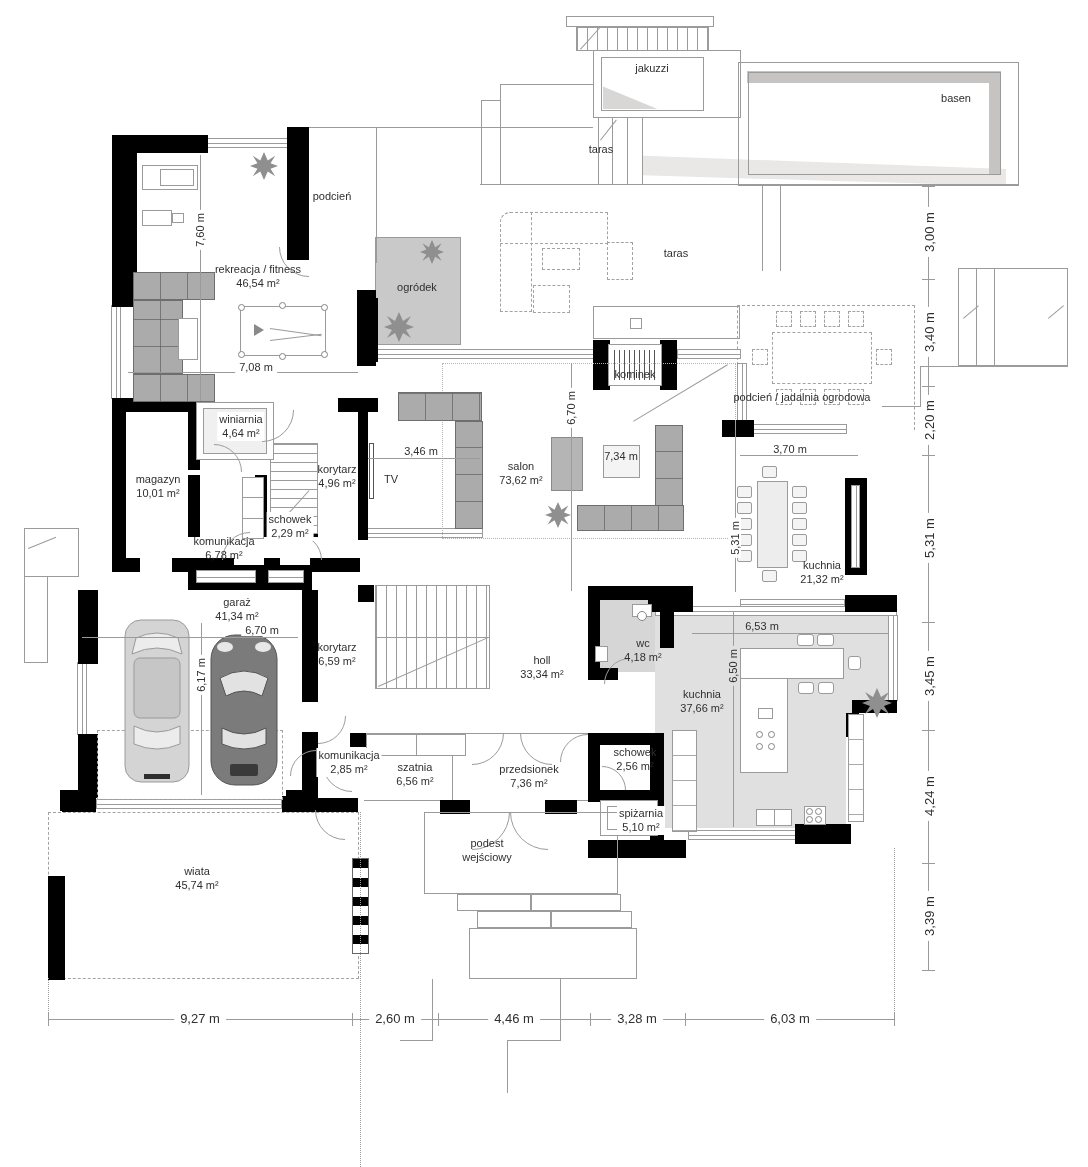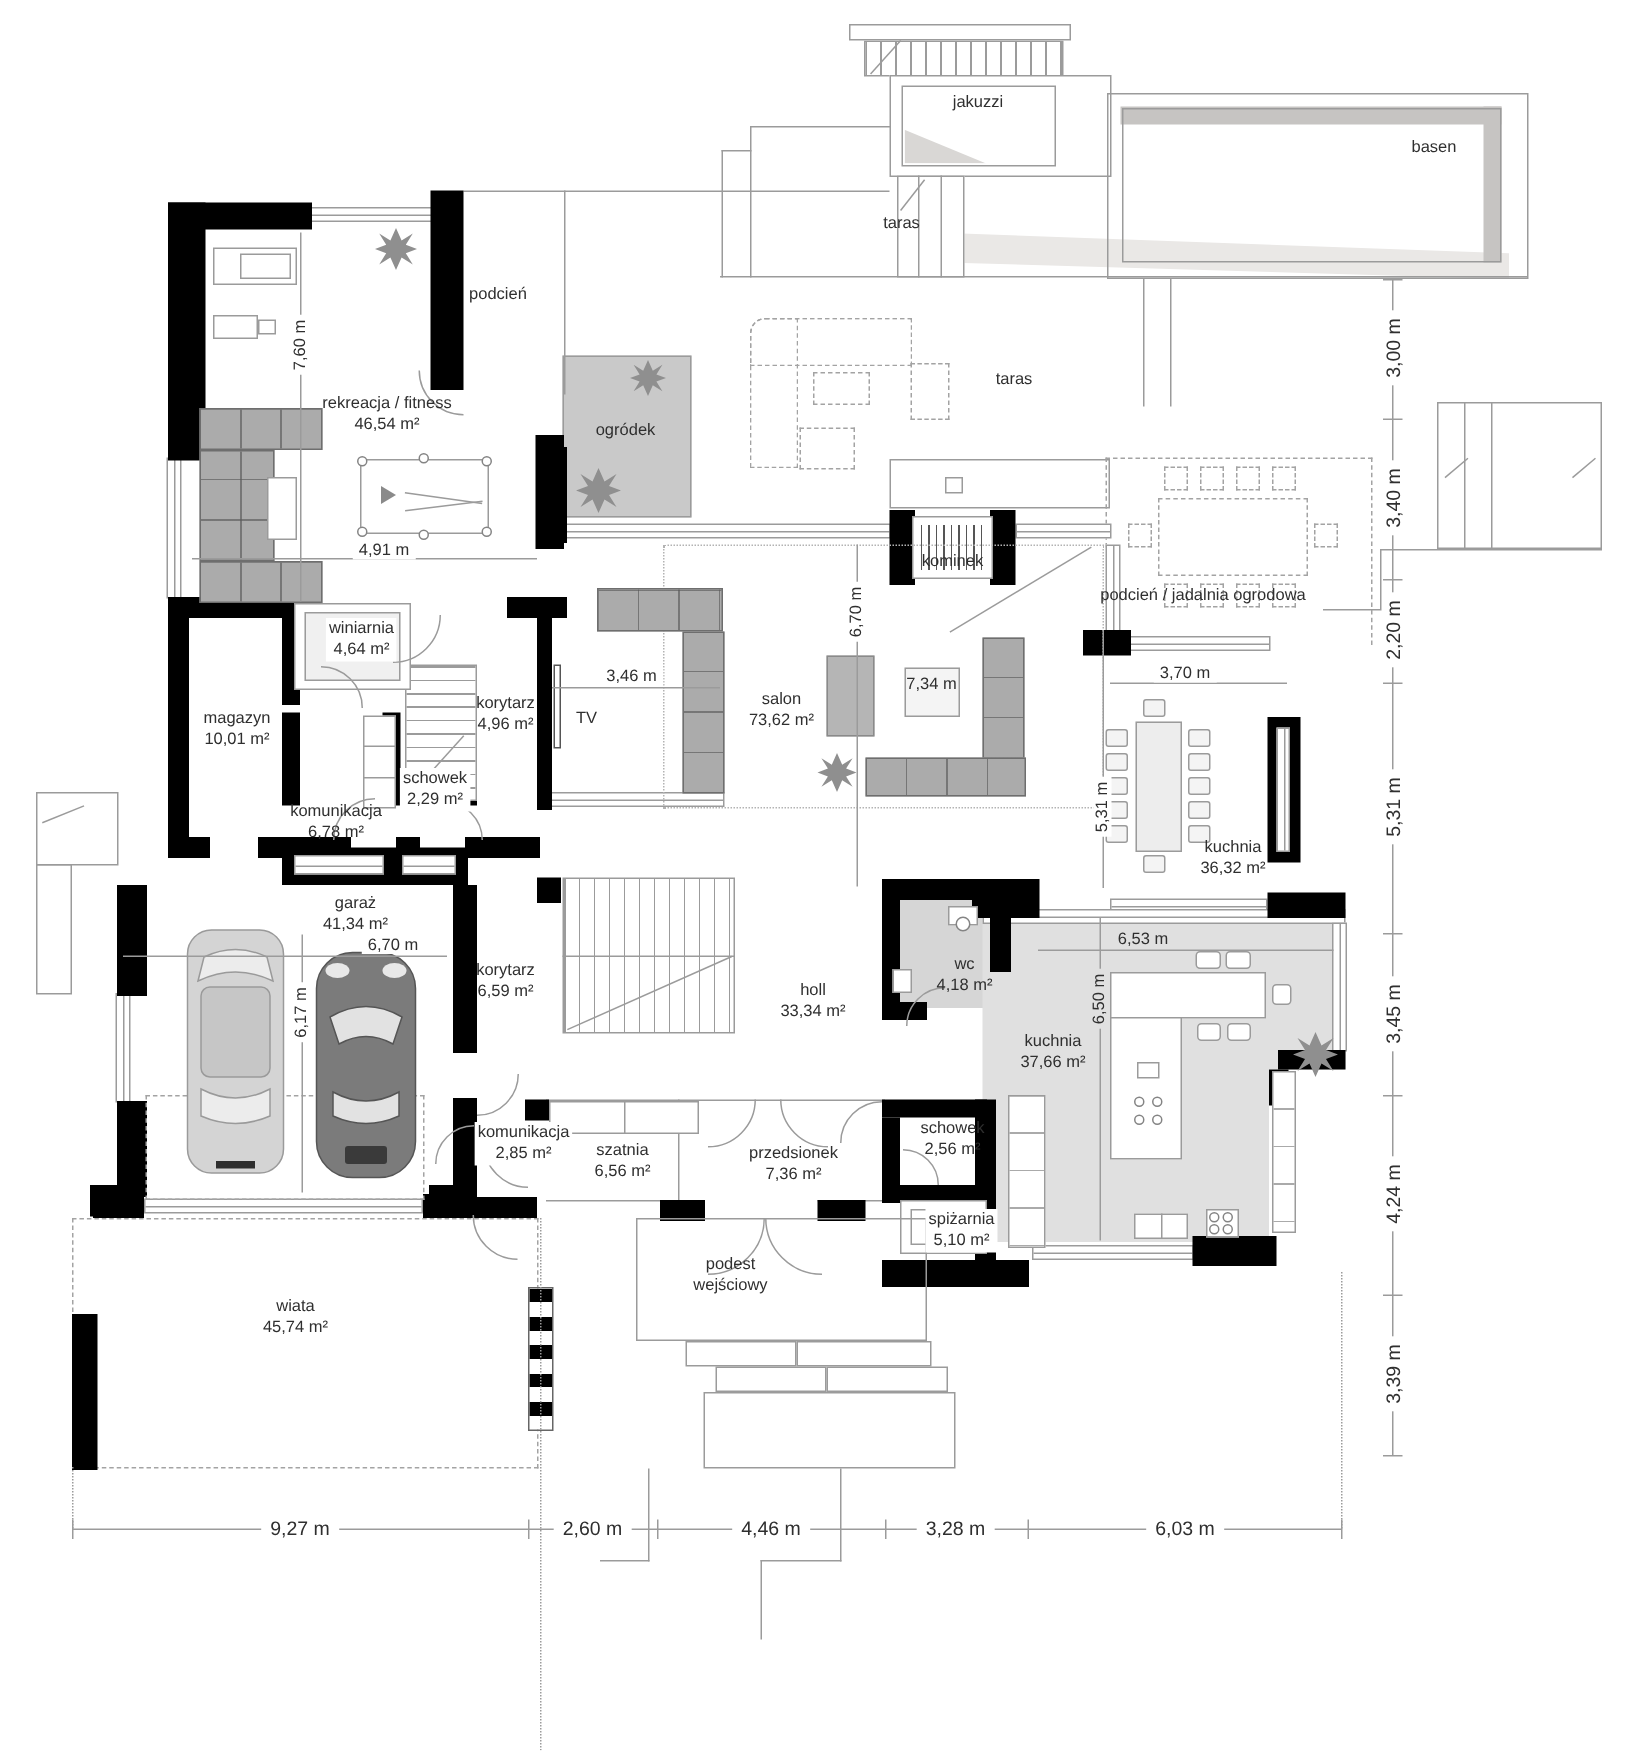--- a/index.html
+++ b/index.html
@@ -391,21 +391,21 @@
   <div class="lbl" style="left:290px;top:512px;background:#fff;padding:0 2px">
       <div>schowek</div>
       <div>2,29 m²</div>
     </div>
   <div class="lbl" style="left:224px;top:534px">
       <div>komunikacja</div>
       <div>6,78 m²</div>
     </div>
   <div class="lbl" style="left:822px;top:558px">
       <div>kuchnia</div>
-      <div>36,32 m²</div>
+      <div>21,32 m²</div>
     </div>
   <div class="lbl" style="left:237px;top:595px">
       <div>garaż</div>
       <div>41,34 m²</div>
     </div>
   <div class="lbl" style="left:337px;top:640px">
       <div>korytarz</div>
       <div>6,59 m²</div>
     </div>
   <div class="lbl" style="left:542px;top:653px">
@@ -444,21 +444,21 @@
       <div>podest wejściowy</div>
     </div>
   <div class="lbl" style="left:197px;top:864px">
       <div>wiata</div>
       <div>45,74 m²</div>
     </div>
 
   <i class="ln" style="left:200px;top:155px;width:1px;height:246px"></i>
   <div class="vlbl" style="left:200px;top:230px">7,60 m</div>
   <i class="ln" style="left:128px;top:372px;width:230px;height:1px"></i>
-  <div class="dlbl" style="left:256px;top:361px">4,91 m</div>
+  <div class="dlbl" style="left:256px;top:361px">7,08 m</div>
   <i class="ln" style="left:368px;top:458px;width:112px;height:1px"></i>
   <div class="dlbl" style="left:421px;top:445px">3,46 m</div>
   <i class="ln" style="left:571px;top:363px;width:1px;height:228px"></i>
   <div class="vlbl" style="left:571px;top:408px">6,70 m</div>
   <i class="tr" style="left:603px;top:445px;width:37px;height:33px;background:#f4f4f4"></i>
   <div class="dlbl" style="left:621px;top:450px;background:transparent">7,34 m</div>
   <i class="ln" style="left:740px;top:455px;width:118px;height:1px"></i>
   <div class="dlbl" style="left:790px;top:443px">3,70 m</div>
   <i class="ln" style="left:735px;top:420px;width:1px;height:172px"></i>
   <div class="vlbl" style="left:735px;top:538px">5,31 m</div>

